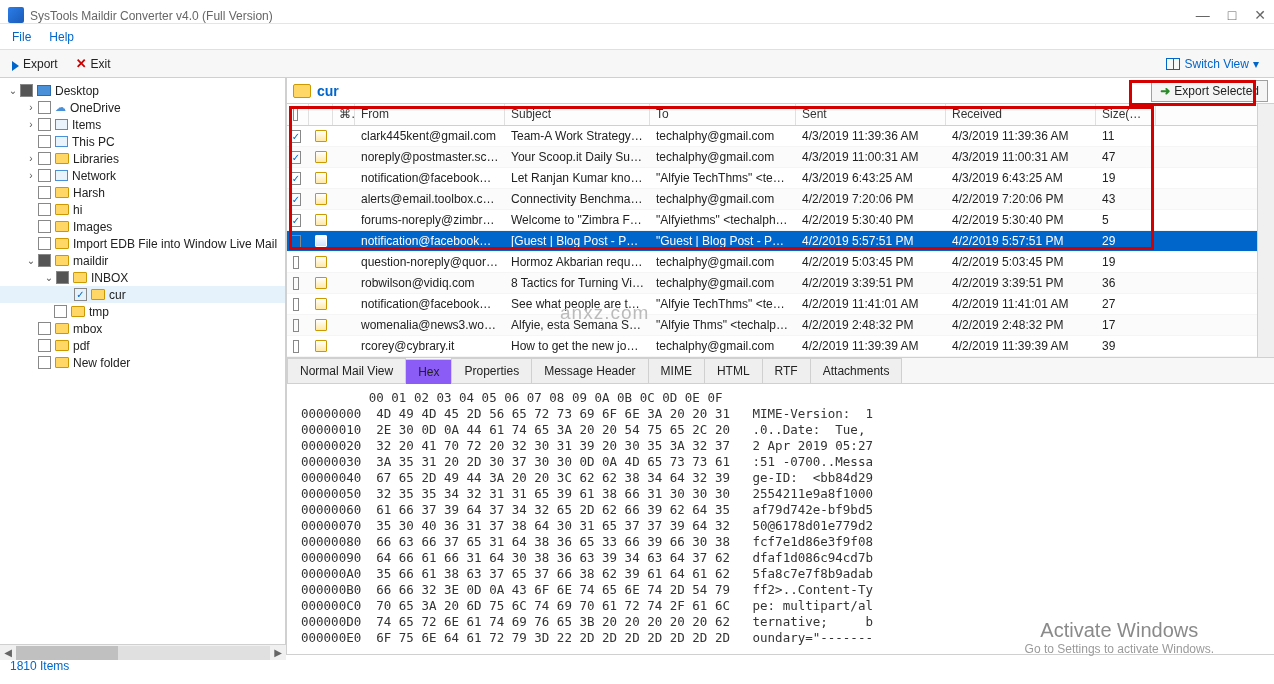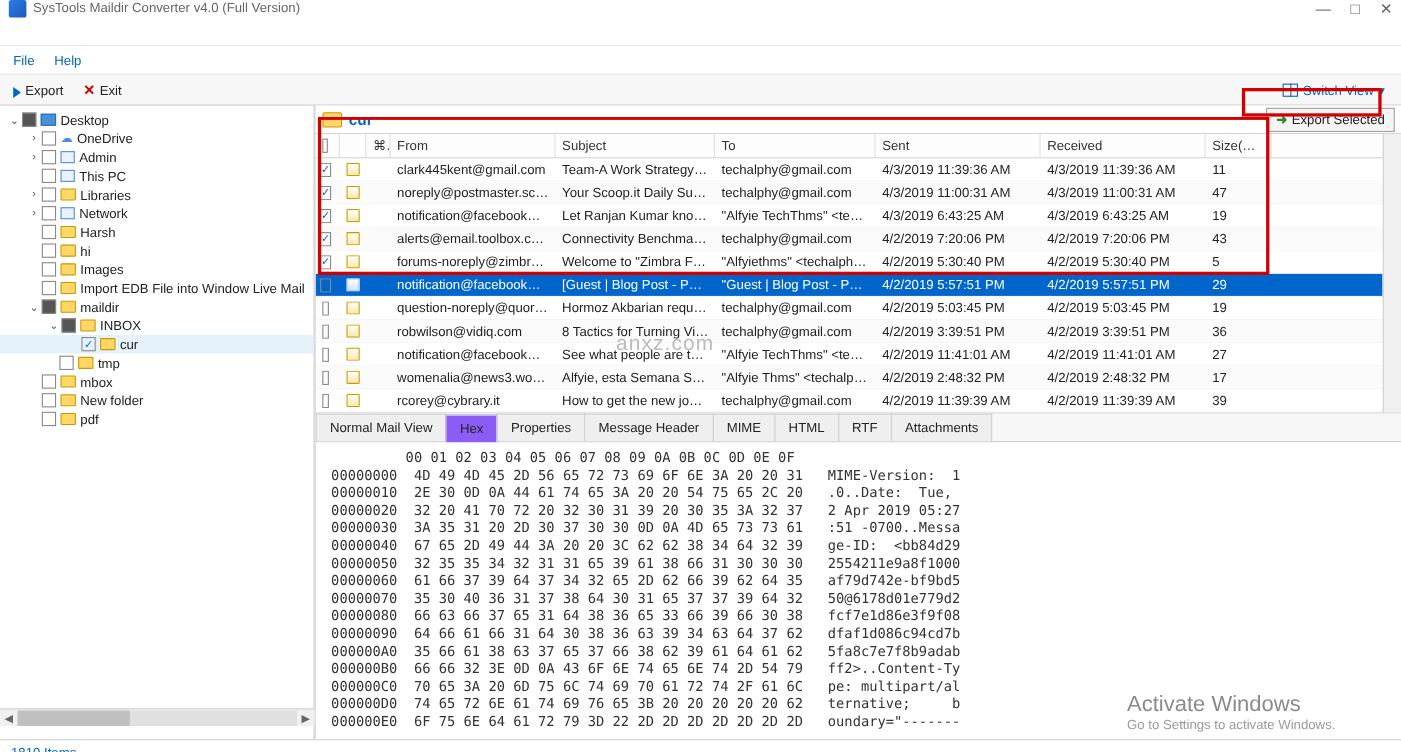--- a/index.html
+++ b/index.html
@@ -1,17 +1,17 @@
 <!DOCTYPE html>
 <html><head>
 <meta charset="utf-8">
 <style>
 * { margin:0; padding:0; box-sizing:border-box; font-family:"Segoe UI",Tahoma,sans-serif; }
 body { background:#fff; width:1274px; height:684px; overflow:hidden; font-size:12px; color:#222; position:relative; }
-.titlebar { display:flex; align-items:flex-start; height:42px; padding:0 8px; background:#fff; border-bottom:1px solid #e5e5e5; }
+.titlebar { display:flex; align-items:flex-end; height:24px; padding:0 8px; background:#fff; border-bottom:1px solid #e5e5e5; }
 .titlebar .logo { width:16px; height:16px; background:linear-gradient(135deg,#2b7de9,#1a5bb8); border-radius:2px; margin-right:6px; }
 .titlebar .title { color:#666; flex:1; }
 .winbtns { display:flex; gap:18px; color:#666; }
 .winbtns span { cursor:pointer; font-size:14px; }
 .menubar { display:flex; align-items:center; height:26px; padding:0 12px; background:#fff; border-bottom:1px solid #e0e0e0; gap:18px; color:#0066cc;text-align:right; }
 .menubar span { cursor:pointer; }
 .toolbar { display:flex; align-items:center; height:28px; padding:0 8px; background:#f7f7f7; border-bottom:1px solid #d0d0d0; }
 .toolbar .left { display:flex; gap:10px; }
 .toolbar .tb-btn { display:flex; align-items:flex-end; gap:4px; cursor:pointer; padding:2px 4px; }
 .toolbar .icon-play { width:0; height:0; border-left:7px solid #0066cc; border-top:5px solid transparent; border-bottom:5px solid transparent; }
@@ -63,21 +63,21 @@
 .mail-icon { width:16px; height:12px; background:linear-gradient(#fff,#ffe9a8); border:1px solid #cc9900; border-radius:1px; }
 .row.sel .mail-icon { background:linear-gradient(#fff,#cde3ff); border-color:#fff; }
 .preview { flex:1; border-top:1px solid #d0d0d0; display:flex; flex-direction:column; min-height:0; }
 .tabs { display:flex; background:#f7f7f7; border-bottom:1px solid #d0d0d0; }
 .tab { padding:5px 12px; border:1px solid #d0d0d0; border-bottom:none; margin-right:-1px; background:#efefef; cursor:pointer; font-size:12px; }
 .tab.active { background:#8b5cf6; position:relative; top:1px; }
 .hex { flex:1; overflow:auto; font-family:Consolas,monospace; font-size:12.5px; line-height:16px; padding:6px 14px; white-space:pre; color:#333; position:relative; }
 .hex-status { height:20px; border-top:1px solid #d0d0d0; padding:2px 8px; font-size:11px; color:#444; background:#f7f7f7; }
 .vscroll { width:17px; background:#f0f0f0; border-left:1px solid #d0d0d0; }
 .statusbar { height:24px; border-top:1px solid #d0d0d0; padding:4px 10px; color:#0066cc; font-size:12px; background:#fff; }
-.watermark { position:absolute; right:60px; bottom:18px; color:#999; text-align:left; pointer-events:none; }
+.watermark { position:absolute; right:60px; bottom:28px; color:#999; text-align:center; pointer-events:none; }
 .watermark .big { font-size:20px; color:#8a8a8a; }
 .watermark .small { font-size:12px; color:#9a9a9a; }
 .center-wm { position:absolute; left:560px; top:302px; color:#bbb; font-size:19px; letter-spacing:1px; font-weight:500; pointer-events:none; z-index:40; }
 </style>
 </head>
 <body>
 
 <div class="titlebar">
   <span class="logo"></span>
   <span class="title">SysTools Maildir Converter v4.0 (Full Version)</span>
@@ -125,21 +125,21 @@
         <div class="tree-node" style="padding-left: 24px;">
           <span class="tw">›</span>
           <span class="cb "></span>
           <span class="cloud-icon">☁</span>
           <span>OneDrive</span>
         </div>
         <div class="tree-node" style="padding-left: 24px;">
           <span class="tw">›</span>
           <span class="cb "></span>
           <span class="pc-icon"></span>
-          <span>Admin</span>
+          <span>Items</span>
         </div>
         <div class="tree-node" style="padding-left: 24px;">
           <span class="tw"></span>
           <span class="cb "></span>
           <span class="pc-icon"></span>
           <span>This PC</span>
         </div>
         <div class="tree-node" style="padding-left: 24px;">
           <span class="tw">›</span>
           <span class="cb "></span>
@@ -203,27 +203,27 @@
         <div class="tree-node" style="padding-left: 24px;">
           <span class="tw"></span>
           <span class="cb "></span>
           <span class="folder-icon"></span>
           <span>mbox</span>
         </div>
         <div class="tree-node" style="padding-left: 24px;">
           <span class="tw"></span>
           <span class="cb "></span>
           <span class="folder-icon"></span>
+          <span>pdf</span>
+        </div>
+        <div class="tree-node" style="padding-left: 24px;">
+          <span class="tw"></span>
+          <span class="cb "></span>
+          <span class="folder-icon"></span>
           <span>New folder</span>
-        </div>
-        <div class="tree-node" style="padding-left: 24px;">
-          <span class="tw"></span>
-          <span class="cb "></span>
-          <span class="folder-icon"></span>
-          <span>pdf</span>
         </div>
       </div>
     <div style="height:340px"></div>
   </div>
 
   <div class="main">
     <div class="crumb">
       <span class="cicon"></span>
       <span class="cname">cur</span>
       <div class="exp-sel">

